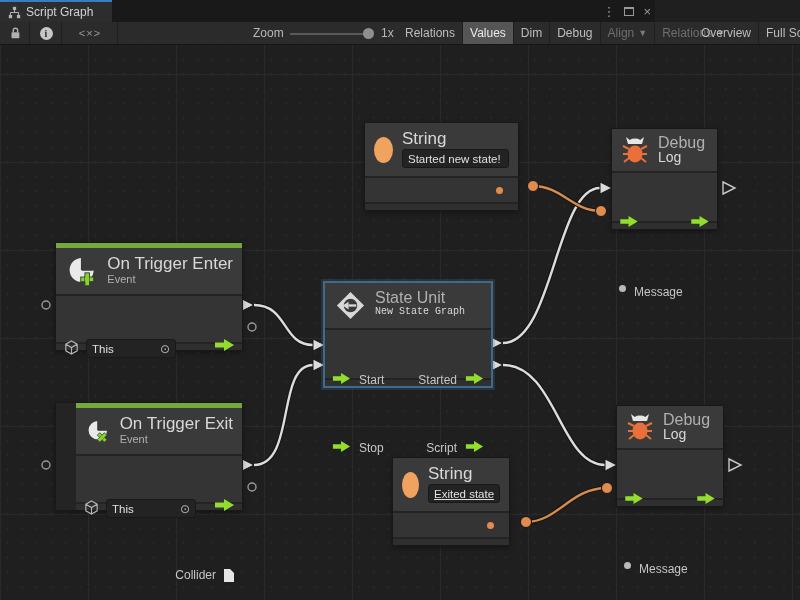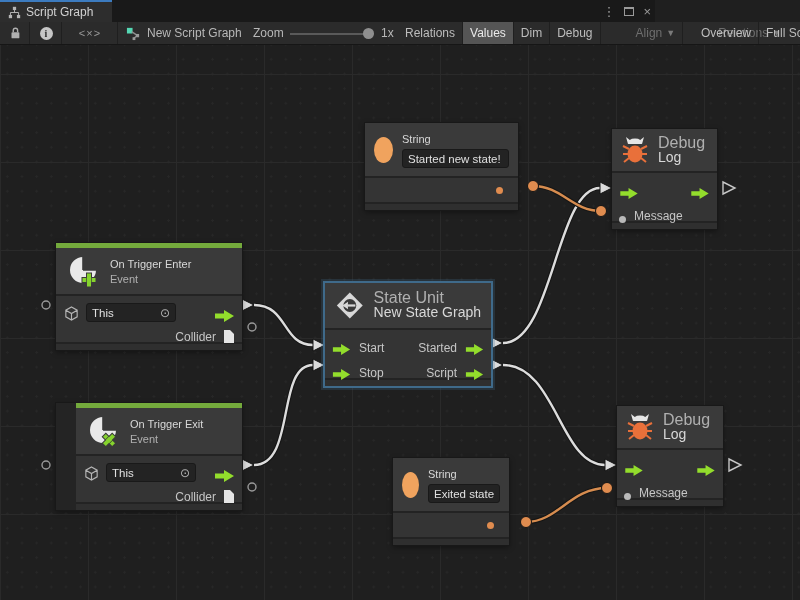--- a/index.html
+++ b/index.html
@@ -17,21 +17,21 @@
   .maxbox { width:10px; height:9px; border:1px solid #9a9a9a; border-top-width:2px; }
   .closex { font-size:13px; }
 
   
   .toolbar { position:absolute; top:22px; left:0; width:800px; height:23px; background:#2b2b2b;
     border-bottom:1px solid #161616; color:#b8b8b8; font-size:12px; }
   .tseg { position:absolute; top:0; height:22px; display:flex; align-items:center; justify-content:center; }
   .seg-border { border-right:1px solid #1f1f1f; }
   .tbtn { height:22px; display:flex; align-items:center; padding:0 7px; color:#bdbdbd; white-space:nowrap; }
   .tbtn.active { background:#555555; color:#eaeaea; }
-  .tbtn.disabled { color:#6e6e6e;margin-left:28px; }
+  .tbtn.disabled { color:#6e6e6e; }
   .caret { font-size:9px; margin-left:4px; color:#7a7a7a; }
   .info-circle { width:13px; height:13px; border-radius:50%; background:#c6c6c6; color:#2b2b2b;
     font-size:10px; font-weight:bold; display:flex; align-items:center; justify-content:center; font-family:"Liberation Serif",serif; }
   .code-glyph { color:#9a9a9a; font-size:11px; letter-spacing:1px; }
   .slider-track { position:absolute; left:290px; top:11px; width:84px; height:2px; background:#5a5a5a; }
   .slider-handle { position:absolute; left:363px; top:6px; width:11px; height:11px; border-radius:50%; background:#8f8f8f; }
 
   
   .canvas { position:absolute; top:45px; left:0; width:800px; height:555px; background-color:#1f1f1f;
     background-image:
@@ -45,26 +45,26 @@
   .wire-white  { fill:none; stroke:#dcdcdc; stroke-width:2.4; }
   .wire-orange { fill:none; stroke:#d68c4f; stroke-width:2.4; }
 
   
   .node { position:absolute; z-index:10; background:#242424; box-shadow:0 0 0 1px #181818, 0 2px 6px rgba(0,0,0,.45); }
   .node.selected { box-shadow:0 0 0 2px #3f6a8a, 0 0 0 4px rgba(63,106,138,.25); }
   .accent-bar { height:5px; background:#74aa3c; }
   .nhead { background:#3a3a3a; display:flex; align-items:center; padding:5px 9px; gap:9px; }
   .nbody { background:#343434; border-top:2px solid #232323; position:relative; }
   .nfoot { height:8px; background:#2f2f2f; border-top:2px solid #232323; }
-  .ntitle { color:#d8d8d8; font-size:11px; line-height:16px; white-space:nowrap; }
+  .ntitle { color:#d8d8d8; font-size:17px; line-height:16px; white-space:nowrap; }
   .nsub { color:#b0b0b0; font-size:11px; line-height:14px; white-space:nowrap; }
   .nkind { color:#b0b0b0; font-size:16px; line-height:13px; white-space:nowrap; }
   .field { background:#232323; border:1px solid #191919; border-radius:3px; color:#e0e0e0;
     font-size:11.5px; padding:1px 5px; white-space:nowrap; display:flex; align-items:center; }
-  .prow { display:flex; align-items:flex-end; padding:0 7px; }
+  .prow { display:flex; align-items:flex-start; padding:0 7px;margin-top:43px; }
   .plabel { color:#c6c6c6; font-size:12px; white-space:nowrap; }
   .spacer { flex:1; }
   .gray-dot { width:7px; height:7px; border-radius:50%; background:#b9b9b9; }
   .orange-dot-inner { position:absolute; width:7px; height:7px; border-radius:50%; background:#e08c4f; right:15px; top:50%; margin-top:-3.5px; }
 </style>
 </head>
 <body>
 
 <div class="window">
 
@@ -90,29 +90,20 @@
       <svg width="14" height="14" viewBox="0 0 16 16">
         <rect x="4" y="7" width="9" height="7" rx="1" fill="#b0b0b0"></rect>
         <path d="M6 7 V5 a2.5 2.5 0 0 1 5 0 V7" stroke="#b0b0b0" stroke-width="1.6" fill="none"></path>
       </svg>
     </div>
     <div class="tseg seg-border" style="left:31px; width:31px;">
       <span class="info-circle">i</span>
     </div>
     <div class="tseg seg-border" style="left:63px; width:55px;">
       <span class="code-glyph">&lt;×&gt;</span>
-    </div>
-    <div class="tseg" style="left:126px; gap:6px;">
-      <svg width="15" height="15" viewBox="0 0 16 16">
-        <rect x="1" y="2" width="6" height="6" fill="#55d8b4"></rect>
-        <path d="M6 6 L12 10 L8.5 13" stroke="#8f8f8f" stroke-width="1.4" fill="none"></path>
-        <rect x="10.5" y="8.5" width="3.5" height="3.5" fill="#9a9a9a"></rect>
-        <rect x="7" y="12" width="3" height="3" fill="#9a9a9a"></rect>
-      </svg>
-      <span>New Script Graph</span>
     </div>
     <div class="tseg" style="left:253px;">
       <span>Zoom</span>
     </div>
     <div class="slider-track"></div>
     <div class="slider-handle"></div>
     <div class="tseg" style="left:381px;">
       <span>1x</span>
     </div>
     <div class="tseg" style="left:398px;">
@@ -274,21 +265,21 @@
     <div class="node selected" style="left:325px; top:238px; width:166px;">
       <div class="nhead" style="padding:7px 10px;">
         <svg width="31" height="31" viewBox="0 0 32 32">
           <polygon points="16,2 30,16 16,30 2,16" fill="#d8d8d8"></polygon>
           <circle cx="16" cy="16" r="7" fill="#3a3a3a"></circle>
           <rect x="14" y="14.8" width="8" height="2.4" fill="#d8d8d8"></rect>
           <polygon points="14,12 14,20 8,16" fill="#d8d8d8"></polygon>
         </svg>
         <div>
           <div class="nkind">State Unit</div>
-          <div class="ntitle" style="font-size:14px;">New State Graph</div>
+          <div class="ntitle" style="font-size:10px;font-family:Liberation Mono, monospace;">New State Graph</div>
         </div>
       </div>
       <div class="nbody" style="height:50px;">
         <div class="prow" style="height:25px; gap:8px;">
           <svg width="19" height="11" viewBox="0 0 21 12">
             <path d="M1 3.5 h9 v-3.5 l10 6 -10 6 v-3.5 h-9 z" fill="#93dd2c"></path>
           </svg>
           <span class="plabel">Start</span>
           <span class="spacer"></span>
           <span class="plabel">Started</span>
@@ -325,21 +316,21 @@
         <div class="orange-dot-inner"></div>
       </div>
       <div class="nfoot"></div>
     </div>
 
     <div class="node" style="left:393px; top:413px; width:116px;">
       <div class="nhead" style="padding:8px 9px;">
         <div style="width:26px; height:26px; border-radius:50%; background:#f0a35e;"></div>
         <div>
           <div class="ntitle">String</div>
-          <div class="field" style="width:72px; height:19px; margin-top:2px;">
+          <div class="field" style="width:72px; height:19px; margin-top:2px;text-decoration:underline;">
             <span>Exited state</span>
           </div>
         </div>
       </div>
       <div class="nbody" style="height:26px;">
         <div class="orange-dot-inner"></div>
       </div>
       <div class="nfoot"></div>
     </div>
 

